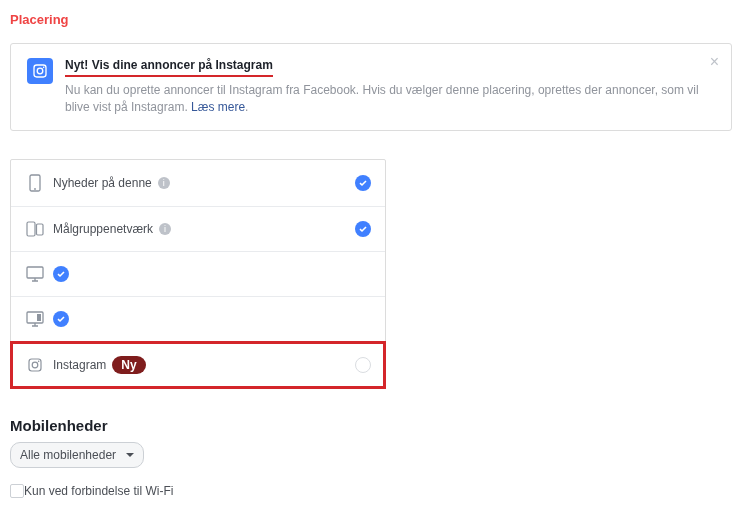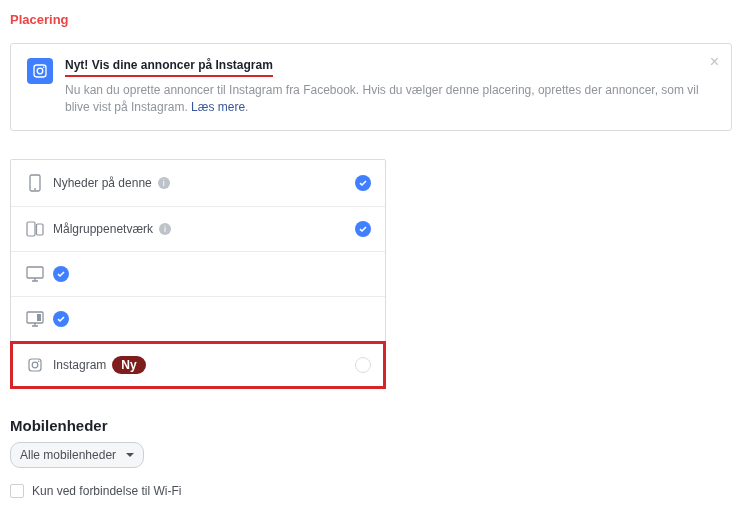--- a/index.html
+++ b/index.html
@@ -149,21 +149,21 @@
     }
     .caret {
       width: 0; height: 0;
       border-left: 4px solid transparent;
       border-right: 4px solid transparent;
       border-top: 4px solid #4b4f56;
     }
     .checkbox-row {
       display: flex;
       align-items: center;
-      gap: 8px;
+      gap: 0;
       font-size: 12px;
       color: #4b4f56;
     }
     .cb {
       width: 14px;
       height: 14px;
       border: 1px solid #ccd0d5;
       border-radius: 2px;
       background: #fff;
       cursor: pointer;

